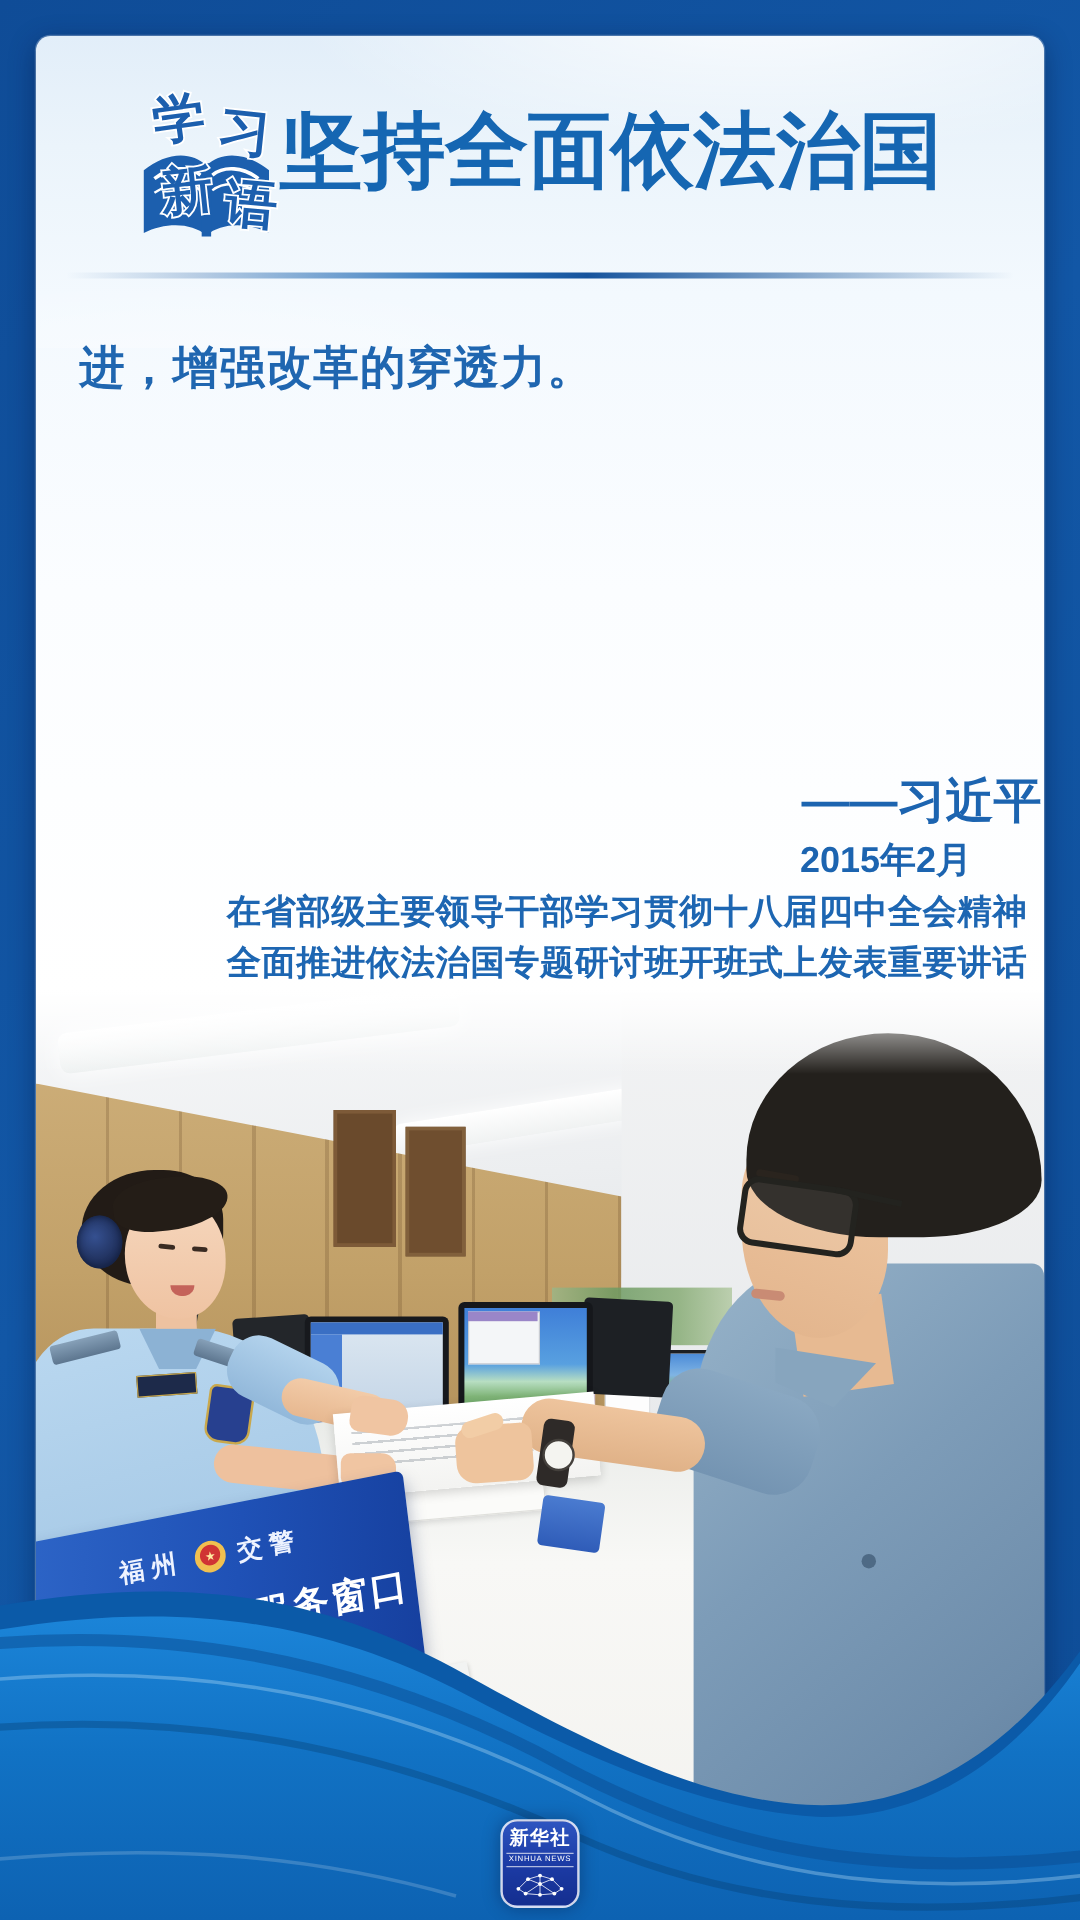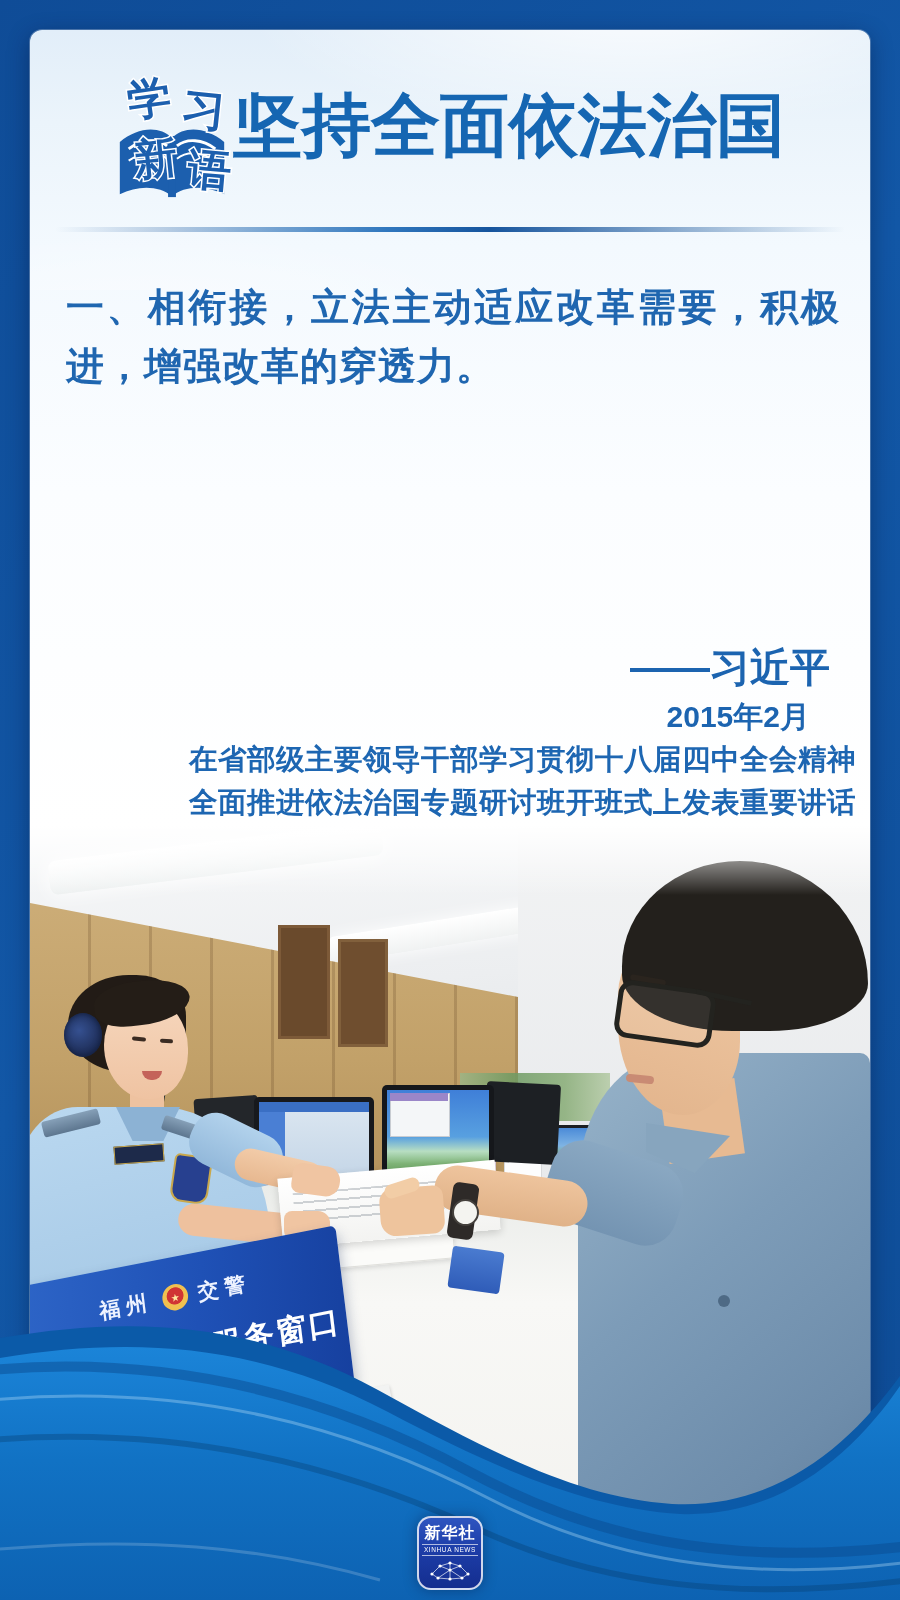--- a/index.html
+++ b/index.html
@@ -21,21 +21,21 @@
   
   .divider{position:absolute;left:25px;top:197px;width:790px;height:5px;border-radius:3px;
     background:linear-gradient(90deg,rgba(27,105,183,0) 0%,rgba(110,150,195,.45) 14%,rgba(27,105,183,.9) 42%,#16549d 55%,rgba(70,120,175,.5) 82%,rgba(27,105,183,0) 100%);}
   
   .quote{position:absolute;left:36px;top:248px;width:774px;color:#1f66b0;font-weight:700;
     font-size:38px;letter-spacing:1px;}
   .q-line{height:59px;line-height:59px;text-align:justify;text-align-last:justify;white-space:nowrap;}
   .q-line.first{padding-left:76px;}
   .q-line.last{text-align-last:left;}
   
-  .author{position:absolute;left:0;top:610px;width:800px;text-align:right;font-size:40px;font-weight:800;color:#1c64b0;}
+  .author{position:absolute;left:0;top:610px;width:800px;text-align:right;font-size:40px;font-weight:800;color:#1c64b0;padding-left:38px;}
   .date{position:absolute;left:0;top:667px;width:780px;text-align:right;font-size:30px;font-weight:700;color:#1c64b0;}
   .ctx1{position:absolute;left:0;top:711px;width:826px;text-align:right;font-size:28.5px;font-weight:600;color:#1d66b2;letter-spacing:.5px;}
   .ctx2{position:absolute;left:0;top:754px;width:826px;text-align:right;font-size:28.5px;font-weight:600;color:#1d66b2;letter-spacing:.5px;}
   
   .photo{position:absolute;left:0;top:795px;width:840px;height:745px;overflow:hidden;background:#eceef0;}
   .photo *{position:absolute;}
   .fade-top{left:0;top:0;width:100%;height:70px;z-index:20;
     background:linear-gradient(#ffffff,rgba(255,255,255,0));}
   .ceiling{left:0;top:0;width:100%;height:240px;background:linear-gradient(175deg,#f7f8f9 0%,#eceef0 60%,#e2e5e7 100%);}
   .light1{left:18px;top:16px;width:335px;height:34px;border-radius:8px;transform:rotate(-7deg);
@@ -198,21 +198,20 @@
         <text x="28" y="112" font-size="44" font-weight="bold" fill="#1c5fae" stroke="#ffffff" stroke-width="3" paint-order="stroke" transform="rotate(-6 28 112)">新</text>
         <text x="80" y="120" font-size="44" font-weight="bold" fill="#1c5fae" stroke="#ffffff" stroke-width="3" paint-order="stroke" transform="rotate(5 80 120)">语</text>
       </svg>
     </div>
 
     <div class="title">坚持全面依法治国</div>
 
     <div class="divider"></div>
 
     <div class="quote">
-      <div class="q-line">一、相衔接，立法主动适应改革需要，积极</div>
       <div class="q-line last">进，增强改革的穿透力。</div>
     </div>
 
     <div class="author">——习近平</div>
     <div class="date">2015年2月</div>
     <div class="ctx1">在省部级主要领导干部学习贯彻十八届四中全会精神</div>
     <div class="ctx2">全面推进依法治国专题研讨班开班式上发表重要讲话</div>
 
     <div class="photo">
       <div class="ceiling"></div>

